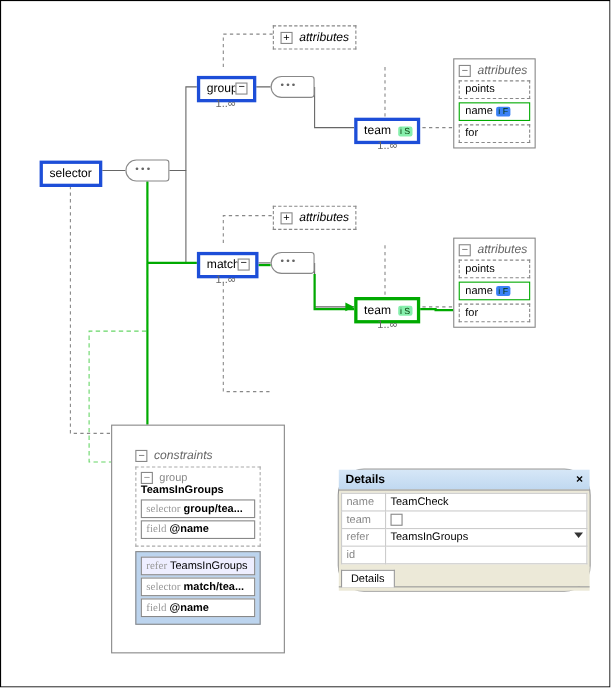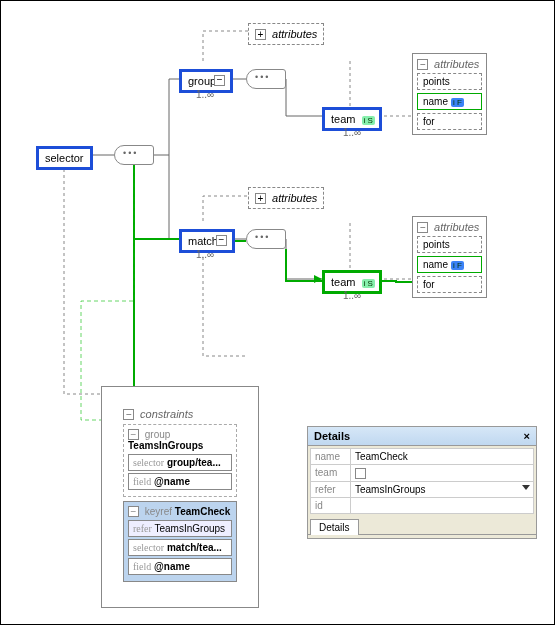--- a/index.html
+++ b/index.html
@@ -335,41 +335,36 @@
         <span class="lbl">selector</span>
         <b>group/tea...</b>
       </div>
       <div class="blk-row">
         <span class="lbl">field</span>
         <b>@name</b>
       </div>
     </div>
 
     <div class="blk sel">
-      <div class="blk-title">
-        <span class="toggle">−</span>
-        <span>keyref</span>
-        <b>TeamCheck</b>
-      </div>
       <div class="blk-row" style="background:#eef;">
         <span class="lbl">refer</span>
         <span>TeamsInGroups</span>
       </div>
       <div class="blk-row">
         <span class="lbl">selector</span>
         <b>match/tea...</b>
       </div>
       <div class="blk-row">
         <span class="lbl">field</span>
         <b>@name</b>
       </div>
     </div>
   </div>
 
-  <div class="details" style="left:306px; top:425px;">
+  <div class="details" style="left:306px; top:425px;border-radius:24px;">
     <div class="details-hdr">
       <span>Details</span>
       <span class="details-close">×</span>
     </div>
     <div class="details-body">
       <table>
         <tbody>
             <tr>
           <td>name</td>
           <td><span>TeamCheck</span></td>

